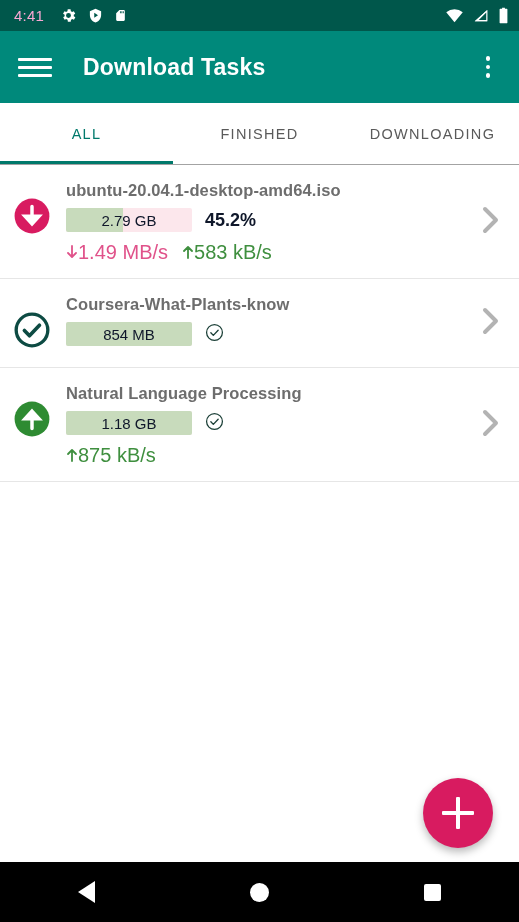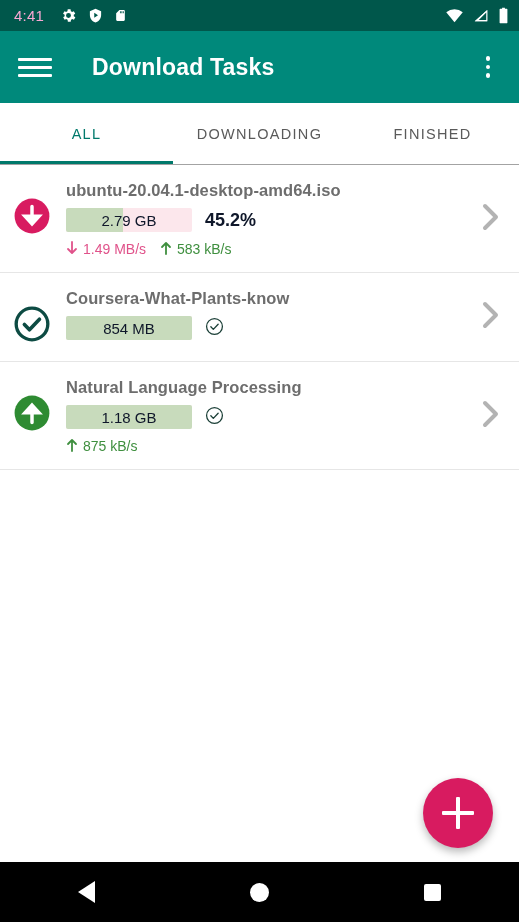--- a/index.html
+++ b/index.html
@@ -23,21 +23,21 @@
 
   
   .appbar {
     height:72px; background:#00897b; display:flex; align-items:center;
     padding:0 16px 0 18px;
   }
   .hamburger { width:36px; height:36px; display:flex; flex-direction:column;
     justify-content:center; gap:5px; cursor:pointer; }
   .hamburger span { display:block; height:3px; background:#fff; border-radius:1px; width:34px; }
   .appbar-title {
-    color:#ffffff; font-size:23px; font-weight:bold; margin-left:38px;
+    color:#ffffff; font-size:23px; font-weight:bold; margin-left:29px;
     letter-spacing:.2px; white-space:nowrap;
   }
   .appbar-spacer { flex:1; }
   .overflow { width:30px; height:36px; display:flex; flex-direction:column;
     align-items:center; justify-content:center; gap:4px; cursor:pointer; }
   .overflow i { display:block; width:4.5px; height:4.5px; border-radius:50%; background:#fff; }
 
   
   .tabs {
     height:62px; background:#ffffff; display:flex; align-items:stretch;
@@ -75,21 +75,21 @@
     justify-content:center;
   }
   .chip .fill {
     position:absolute; left:0; top:0; bottom:0; background:#c8dbbc;
   }
   .chip .chip-text {
     position:relative; z-index:2; font-size:15px; color:#0f172a;
   }
   .pct { font-size:18px; color:#0f172a;font-weight:bold; }
   .speeds { display:flex; align-items:center; gap:14px; margin-top:9px; }
-  .speed { display:flex; align-items:flex-start; gap:5px; font-size:14px; }
+  .speed { display:flex; align-items:center; font-size:20px; }
   .speed.down { color:#e0528a; }
   .speed.up { color:#3f8f3f; }
   .chev { position:absolute; right:16px; top:50%; transform:translateY(-50%); }
 
   
   .fab {
     position:absolute; right:26px; bottom:74px; width:70px; height:70px;
     border-radius:50%; background:#d81b60; display:flex; align-items:center;
     justify-content:center; box-shadow:0 4px 8px rgba(0,0,0,.28); cursor:pointer;
   }
@@ -168,24 +168,24 @@
       <i></i>
       <i></i>
     </div>
   </div>
 
   <div class="tabs">
     <div class="tab active">
       <span>ALL</span>
     </div>
     <div class="tab">
+      <span>FINISHED</span>
+    </div>
+    <div class="tab">
       <span>DOWNLOADING</span>
-    </div>
-    <div class="tab">
-      <span>FINISHED</span>
     </div>
   </div>
 
   <div class="list">
 
     <div class="row">
       <div class="row-icon">
         <span>
           <svg width="38" height="38" viewBox="0 0 24 24">
             <circle cx="12" cy="12" r="11" fill="#d81b60"></circle>

